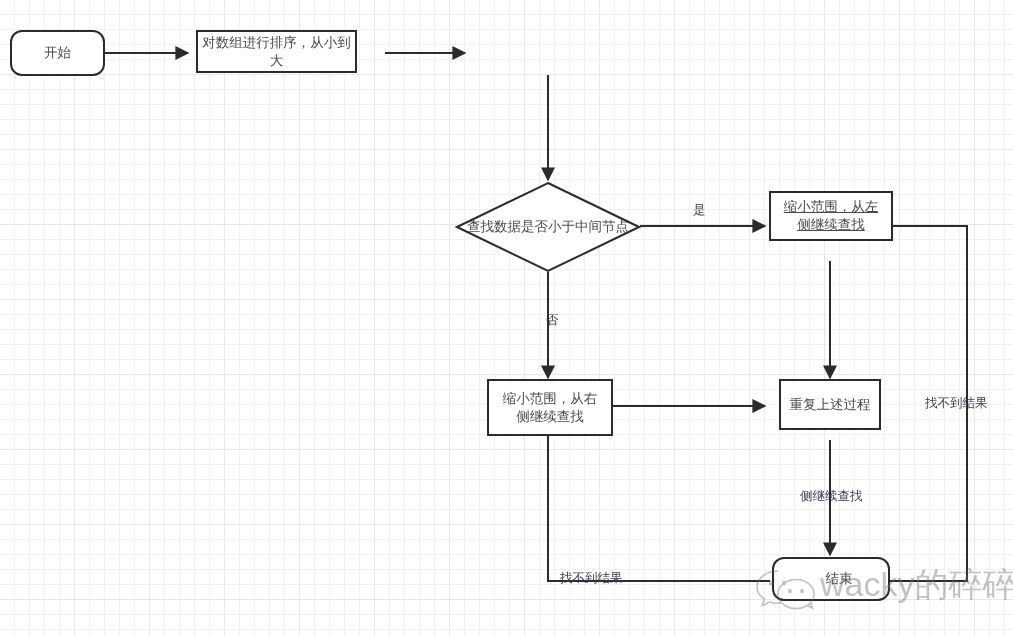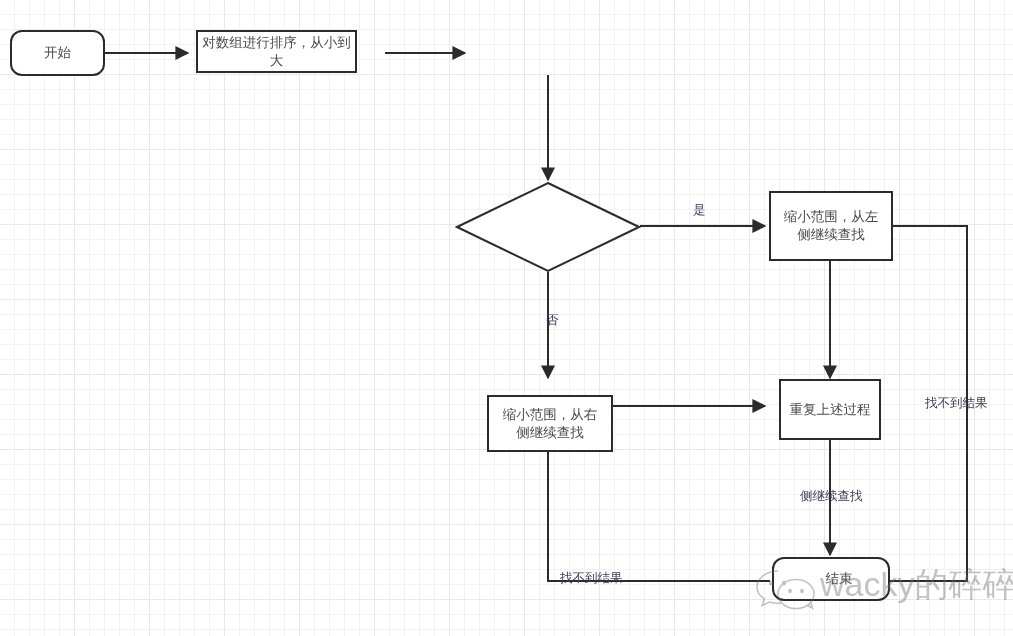--- a/index.html
+++ b/index.html
@@ -138,33 +138,34 @@
 
   <div class="node" style="left:196px; top:30px; width:161px; height:43px;">
     <span>对数组进行排序，从小到大</span>
   </div>
 
 
   <div class="node decision" style="left:455px; top:181px; width:186px; height:92px;">
     <svg width="186" height="92" viewBox="0 0 186 92" style="position:absolute; left:0; top:0;">
       <polygon points="93,2 184,46 93,90 2,46" fill="#ffffff" stroke="#2b2b2b" stroke-width="2"></polygon>
     </svg>
+    <span class="dlabel">查找数据是否小于中间节点</span>
   </div>
 
-  <div class="node" style="left:769px; top:191px; width:124px; height:70px;">
+  <div class="node" style="left:769px; top:191px; width:124px; height:50px;text-decoration:underline;">
     <span>缩小范围，从左
 侧继续查找</span>
   </div>
 
-  <div class="node" style="left:487px; top:379px; width:126px; height:57px;margin-top:16px;">
+  <div class="node" style="left:487px; top:379px; width:126px; height:57px;">
     <span>缩小范围，从右
 侧继续查找</span>
   </div>
 
-  <div class="node" style="left:779px; top:379px; width:102px; height:61px;">
+  <div class="node" style="left:779px; top:379px; width:102px; height:51px;">
     <span>重复上述过程</span>
   </div>
 
   <div class="node terminator" style="left:772px; top:557px; width:118px; height:44px;padding-left:16px;">
     <span>结束</span>
   </div>
 
   <div class="edge-label" style="left:693px; top:203px;">是</div>
   <div class="edge-label" style="left:546px; top:313px;">否</div>
   <div class="edge-label" style="left:800px; top:489px;">侧继续查找</div>

